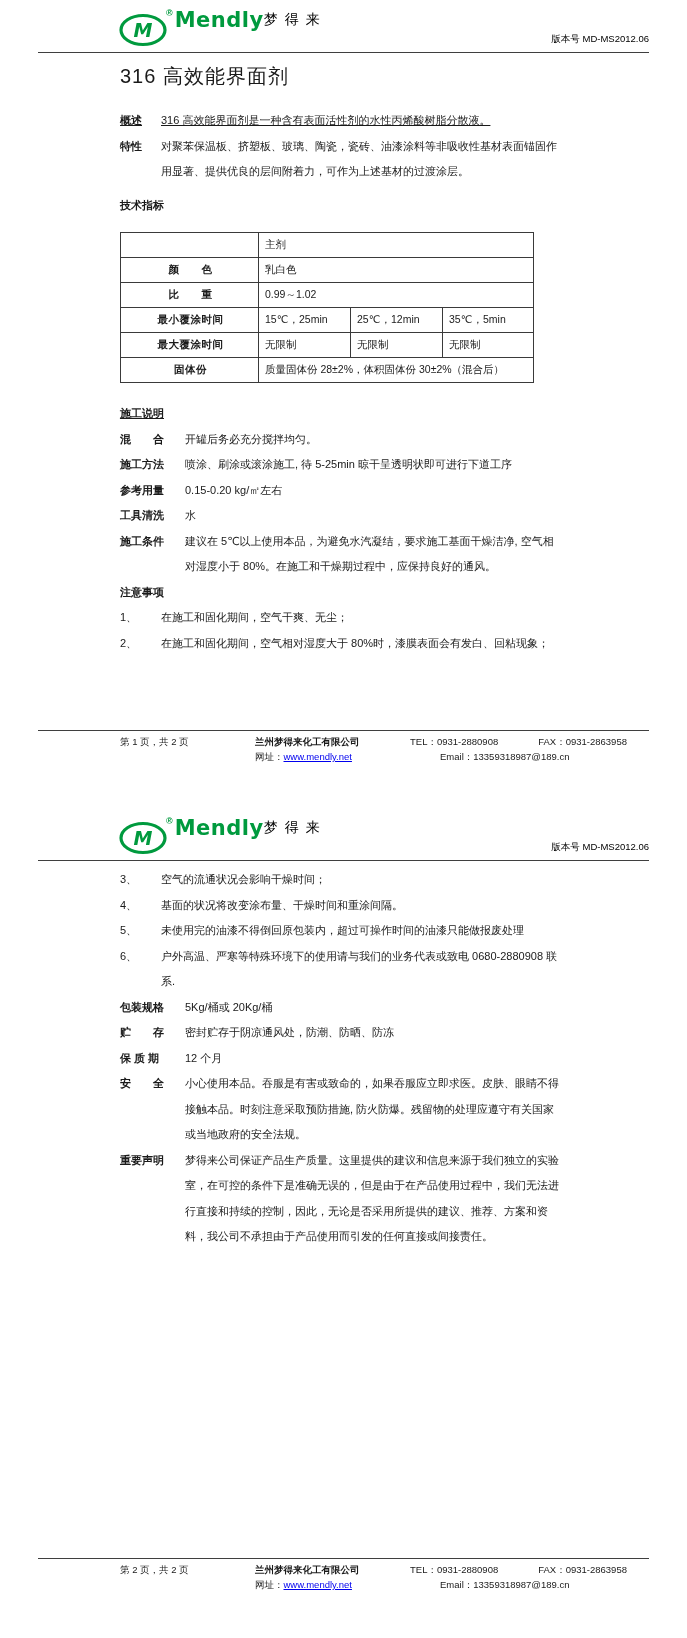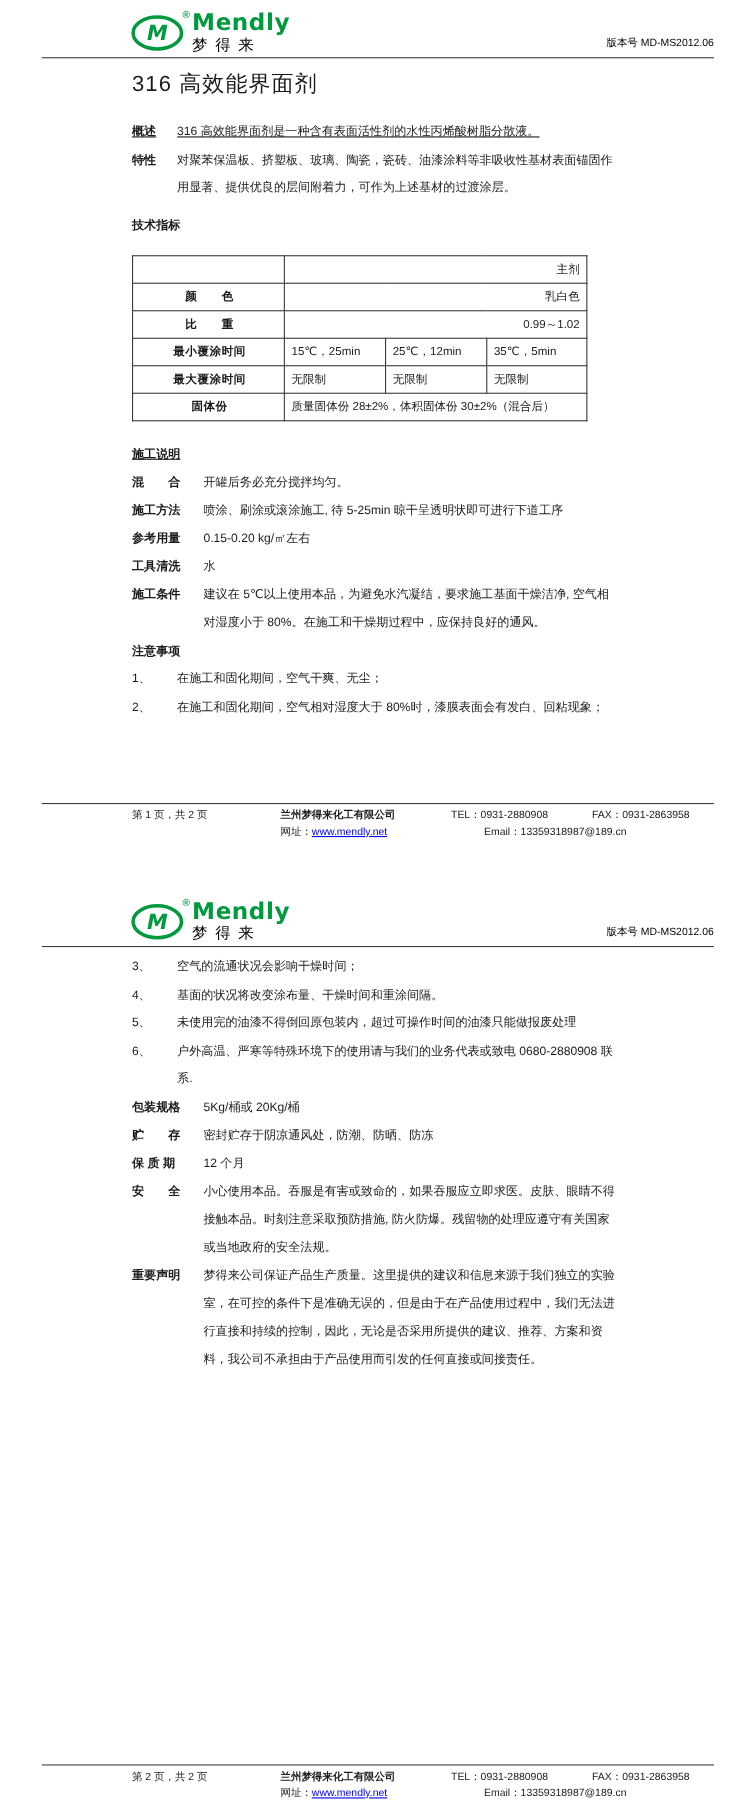--- a/index.html
+++ b/index.html
@@ -12,21 +12,21 @@
   .page { display:flex; flex-direction:column; }
   .page1 { height:770px; }
   .page2 { height:868px; }
 
   
   .hdr { padding:10px 38px 0 118px; }
   .hdr-inner { display:flex; align-items:flex-end; justify-content:space-between; }
   .brand { display:flex; align-items:flex-start; }
   .brand svg { display:block; }
   .reg { color:#009a3e; font-size:9px; font-weight:bold; margin:-2px 2px 0 -4px; }
-  .wordmark { display:flex; flex-direction:column; line-height:1; }
+  .wordmark { display:flex; flex-direction:row; line-height:1; }
   .wm-en { color:#009a3e; font-weight:bold; font-size:21px; letter-spacing:0.5px; font-family:"DejaVu Sans",sans-serif; }
   .wm-cn { color:#000000; font-weight:normal; font-size:14px; letter-spacing:7px; margin-top:2px; }
   .version { font-size:9.5px; color:#000; padding-bottom:2px; }
   .rule { border-top:1.2px solid #3f3f3f; margin:4px 38px 0 38px; }
 
   
   .content { padding:0 128px 0 120px; }
   .title { font-size:20px; font-weight:normal; letter-spacing:1px; margin-top:10px; }
 
   .row { display:flex; line-height:25.5px; }
@@ -36,34 +36,34 @@
   .txt { flex:1; }
   .heading { font-weight:bold; line-height:25.5px; }
 
   .mt8 { margin-top:8px; }
   .mt18 { margin-top:18px;text-decoration:underline; }
 
   
   table { border-collapse:collapse; margin-top:14px; width:413px; table-layout:fixed; }
   td { border:1px solid #3a3a3a; height:25px; padding:2px 6px; font-size:10.5px; vertical-align:middle; }
   td.lblc { font-weight:bold; padding-left:8px; letter-spacing:0.5px;text-align:center; }
-  td.ctr { text-align:right;margin-left:36px; }
+  td.ctr { text-align:left;margin-left:36px; }
 
   
   .pgfoot { margin-top:auto; }
   .foot-body { display:flex; padding:3px 38px 0 120px; font-size:9.5px; line-height:15px; }
   .foot-page { width:135px; flex-shrink:0; }
   .foot-mid { width:155px; flex-shrink:0; display:flex; flex-direction:column; align-items:flex-start; }
   .foot-mid .company { font-weight:bold; }
   .foot-right { flex:1; display:flex; flex-direction:column; }
   .foot-right .telfax { display:flex; gap:40px; }
   .foot-right .email { padding-left:30px; }
   .weblink { color:#0000ee; text-decoration:underline; cursor:pointer; }
   .pad-b1 { padding-bottom:6px; }
-  .pad-b2 { }
+  .pad-b2 { padding-bottom:46px; }
   .p2-top { padding-top:48px; }
 </style>
 </head>
 <body>
 
 <div class="page page1">
 
   <div class="hdr">
     <div class="hdr-inner">
       <div class="brand">

